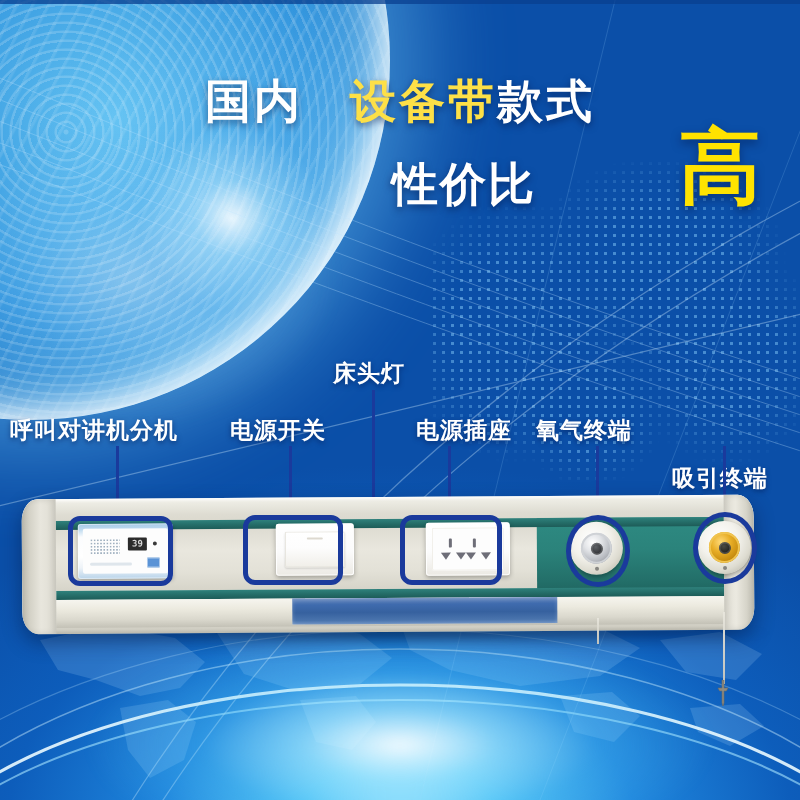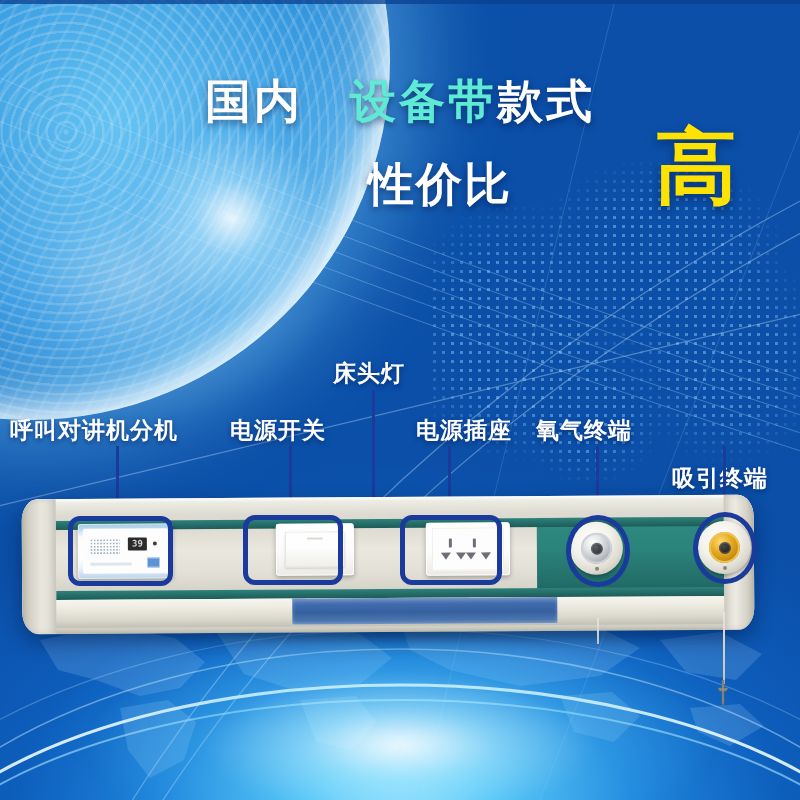--- a/index.html
+++ b/index.html
@@ -84,23 +84,23 @@
   }
   .topbar{position:absolute;left:0;top:0;width:800px;height:4px;background:#0a3f8f;opacity:.75;}
 
   
   .headline{position:absolute;left:0;top:78px;width:800px;text-align:center;}
   .hl-line1{
     font-size:46px;font-weight:bold;letter-spacing:3px;line-height:1;
     text-shadow:0 3px 7px rgba(0,20,70,.55);
   }
   .hl-line1 .w{color:#ffffff;}
-  .hl-line1 .y{color:#5eead4;padding-left:47px;}
+  .hl-line1 .y{color:#fde047;padding-left:47px;}
   .hl-line2{
-    margin-top:22px;position:relative;height:74px;
+    margin-top:22px;position:relative;height:74px;margin-left:24px;
   }
   .hl-sub{
     position:absolute;left:368px;top:8px;
     font-size:46px;font-weight:bold;letter-spacing:2px;color:#ffffff;
     text-shadow:0 3px 7px rgba(0,20,70,.55);
   }
   .hl-big{
     position:absolute;left:655px;top:-20px;
     font-size:82px;font-weight:bold;color:#ffe300;line-height:1;
     text-shadow:0 4px 10px rgba(0,20,70,.5);

